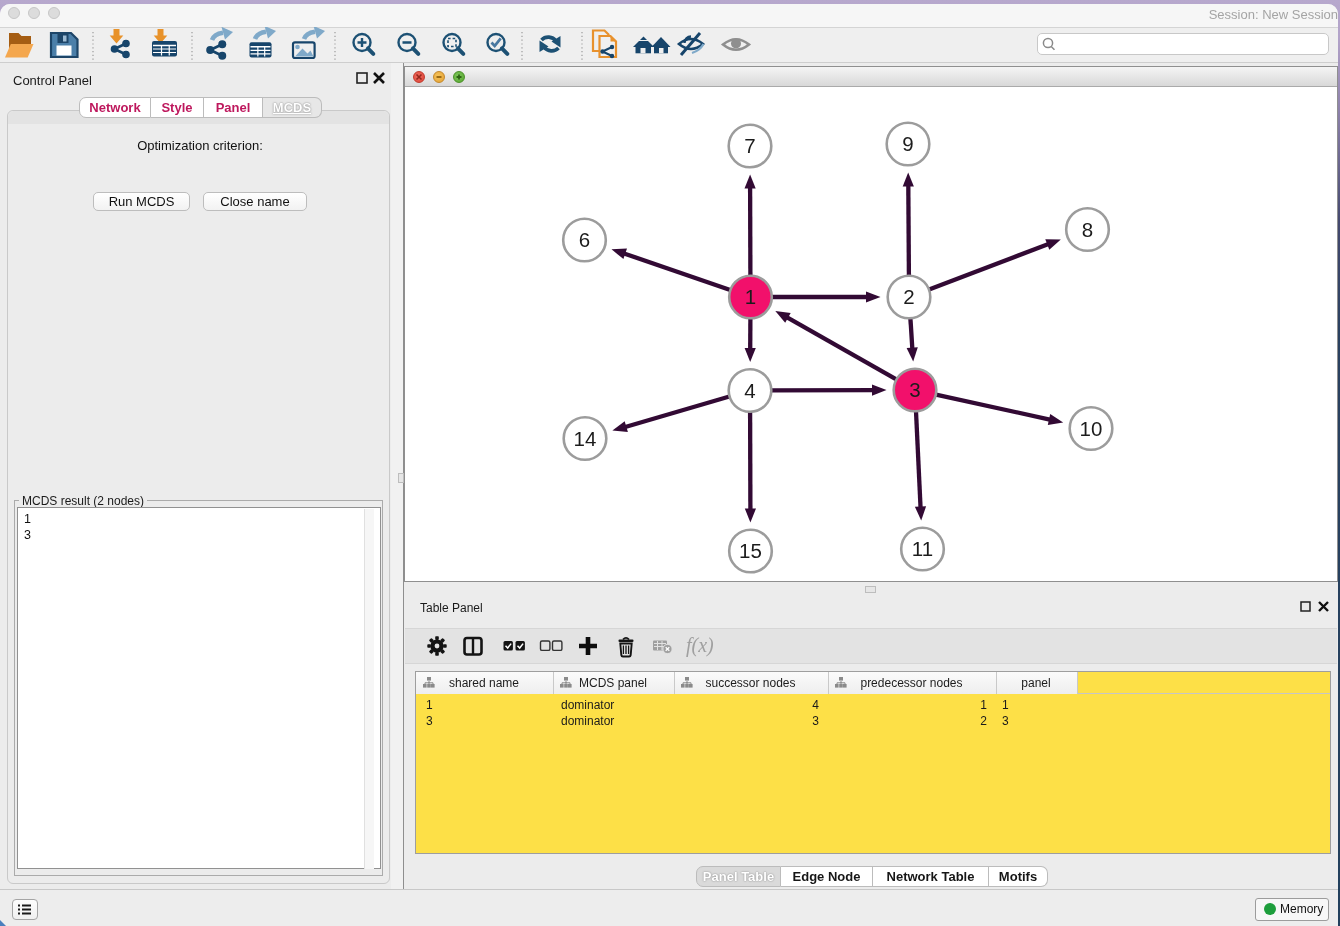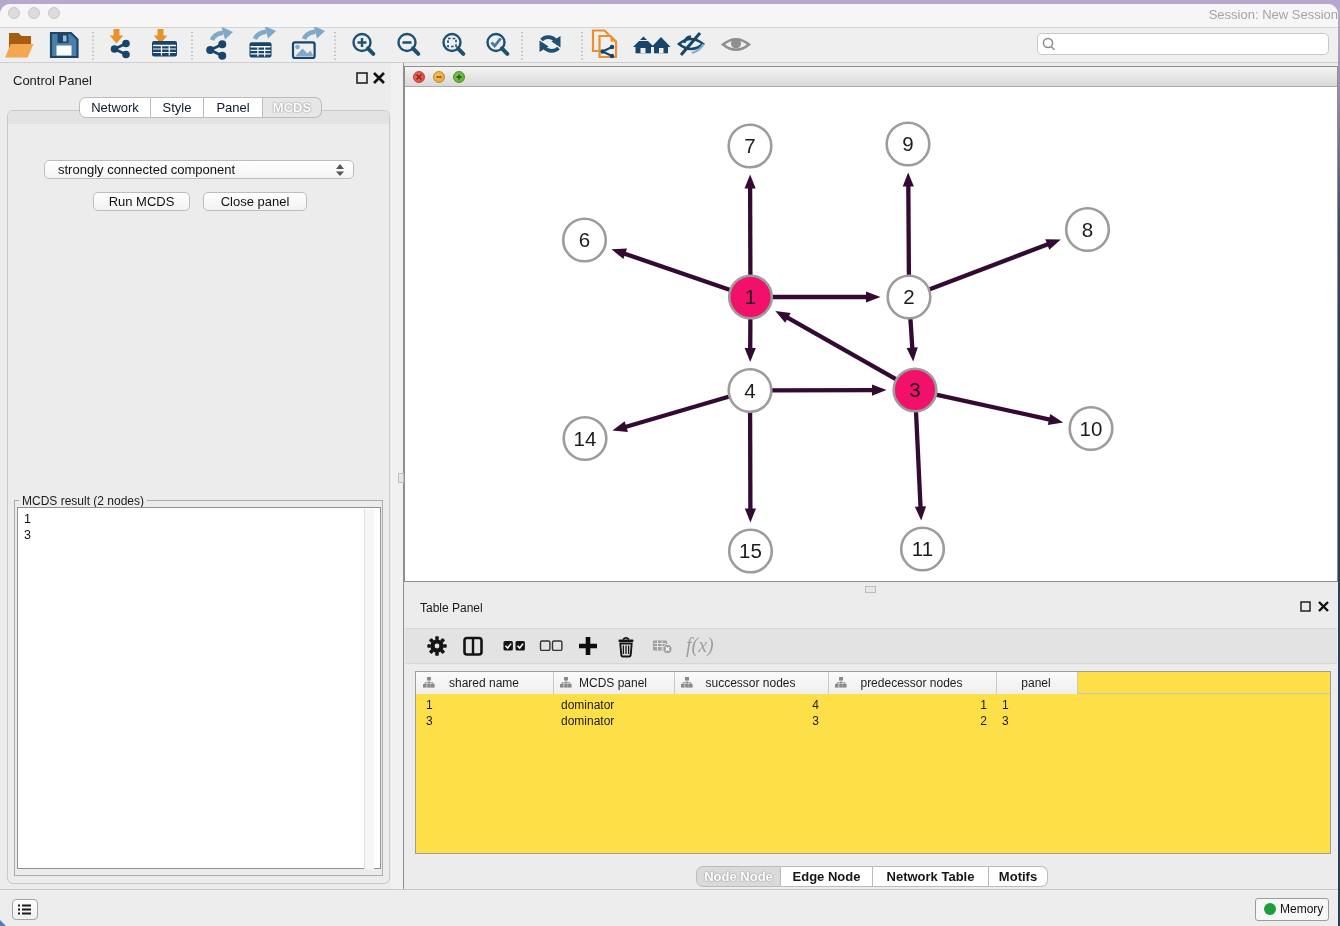--- a/index.html
+++ b/index.html
@@ -9,21 +9,21 @@
 #titlebar{position:absolute;left:0;top:0;width:1338px;height:24px;background:#f6f6f6;border-bottom:1px solid #d4d4d4}
 .tl{position:absolute;top:3px;width:12px;height:12px;border-radius:50%;background:#dcdcdc;border:1px solid #c6c6c6}
 #wtitle{position:absolute;top:3px;left:0;width:1338px;text-align:right;font-size:13px;color:#a4a4a4}
 #toolbar{position:absolute;left:0;top:24px;width:1338px;height:35px;background:#efefef;border-bottom:1px solid #cecece}
 #searchbox{position:absolute;left:1037px;top:29px;width:292px;height:22px;background:#fff;border:1px solid #c8c8c8;border-radius:5px}
 
 #cp{position:absolute;left:0;top:59px;width:391px;height:826px;background:#ececec}
 #cphead{position:absolute;left:13px;top:69px;font-size:13px;color:#1a1a1a}
 #cpbox{position:absolute;left:7px;top:106px;width:383px;height:774px;border:1px solid #c9c9c9;border-radius:6px;background:#ececec}
 #cpstrip{position:absolute;left:8px;top:107px;width:381px;height:13px;background:#e3e3e3;border-radius:6px 6px 0 0}
-.tab{position:absolute;top:93px;height:21px;line-height:20px;text-align:center;font-size:13px;font-weight:normal;color:#0f172a;background:#fff;border:1px solid #bcbcbc}
+.tab{position:absolute;top:93px;height:21px;line-height:20px;text-align:center;font-size:13px;font-weight:bold;color:#be185d;background:#fff;border:1px solid #bcbcbc}
 .btab{position:absolute;top:862px;height:21px;line-height:20px;text-align:center;font-size:13px;font-weight:bold;color:#161616;background:#fff;border:1px solid #bcbcbc}
 #optlab{position:absolute;left:0;top:134px;width:400px;text-align:center;font-size:13px;color:#111}
 #combo{position:absolute;left:44px;top:156px;width:310px;height:19px;background:linear-gradient(#ffffff,#f4f4f4);border:1px solid #bdbdbd;border-radius:5px;font-size:13px;line-height:17px;color:#111;padding-left:13px}
 .btn{position:absolute;top:188px;height:19px;background:linear-gradient(#ffffff,#f2f2f2);border:1px solid #bdbdbd;border-radius:5px;font-size:13px;line-height:17px;color:#111;text-align:center}
 #fieldset{position:absolute;left:14px;top:496px;width:369px;height:376px;border:1px solid #ababab}
 #legend{position:absolute;left:19px;top:490px;background:#ececec;font-size:12px;color:#1a1a1a;padding:0 3px}
 #resultbox{position:absolute;left:17px;top:503px;width:364px;height:362px;background:#fff;border:1px solid #919191}
 #resscroll{position:absolute;left:346px;top:1px;width:10px;height:360px;background:#f6f6f6;border-left:1px solid #e0e0e0}
 
 #vsplit{position:absolute;left:391px;top:59px;width:13px;height:826px;background:#f1f1f1;border-right:1px solid #8e8e8e}
@@ -154,29 +154,24 @@
 <div id="cpbox"></div>
     <div id="cpstrip"></div>
 <div id="cphead">Control Panel</div>
 <svg class="abs" style="left:355px;top:67px" width="36" height="16">
  <rect x="2" y="2" width="10" height="10" fill="none" stroke="#222" stroke-width="1.6"></rect>
  <path d="M19,2 L29,12 M29,2 L19,12" stroke="#111" stroke-width="2.6"></path>
 </svg>
 <div class="tab" style="left:79px;width:72px;border-radius:7px 0 0 7px;">Network</div>
     <div class="tab" style="left:151px;width:53px;border-left:none;">Style</div>
     <div class="tab" style="left:204px;width:59px;border-left:none;">Panel</div>
-    <div class="tab" style="left:263px;width:59px;border-radius:0 7px 7px 0;border-left:none;background:#e7e7e7;color:#ffffff;text-shadow:0 0 2px #8f8f8f,0 0 1px #a5a5a5;font-weight:bold;">MCDS</div>
-<div id="combo">strongly connected component
- <svg class="abs" style="right:7px;top:2px" width="12" height="15">
-        <polygon points="6,1 10,6 2,6" fill="#555"></polygon>
-        <polygon points="6,13 10,8.5 2,8.5" fill="#555"></polygon>
-      </svg>
-</div>
+    <div class="tab" style="left:263px;width:59px;border-radius:0 7px 7px 0;border-left:none;background:#e7e7e7;color:#ffffff;text-shadow:0 0 2px #8f8f8f,0 0 1px #a5a5a5;font-weight:bold;text-decoration:underline;">MCDS</div>
+<div id="optlab">Optimization criterion:</div>
 <div class="btn" style="left:93px;width:97px">Run MCDS</div>
-<div class="btn" style="left:203px;width:104px">Close panel</div>
+<div class="btn" style="left:203px;width:104px">Close name</div>
 <div id="fieldset"></div>
 <div id="legend">MCDS result (2 nodes)</div>
 <div id="resultbox">
  <div style="position:absolute;left:6px;top:3px;font-size:12.5px;line-height:16px;color:#111">1<br>3</div>
  <div id="resscroll"></div>
 </div>
 
  <div id="vsplit"></div>
     <div id="vhandle"></div>
 
@@ -349,21 +344,21 @@
       <path d="M219.4,48.5 v8.5 M222,48.5 v8.5 M224.6,48.5 v8.5" stroke="#141414" stroke-width="1.3"></path>
       <rect x="249" y="43.5" width="14" height="10" rx="1" fill="#9f9f9f"></rect>
       <line x1="250" y1="46.5" x2="262" y2="46.5" stroke="#e3e3e3" stroke-width="1"></line>
       <line x1="250" y1="49.5" x2="262" y2="49.5" stroke="#e3e3e3" stroke-width="1"></line>
       <line x1="253.5" y1="44" x2="253.5" y2="53" stroke="#e3e3e3" stroke-width="1"></line>
       <line x1="258" y1="44" x2="258" y2="53" stroke="#e3e3e3" stroke-width="1"></line>
       <circle cx="263.5" cy="52" r="4.6" fill="#9f9f9f" stroke="#e3e3e3" stroke-width="1"></circle>
       <path d="M261.7,50.2 l3.6,3.6 M265.3,50.2 l-3.6,3.6" stroke="#fff" stroke-width="1.3"></path>
       <text x="282" y="55" font-family="Liberation Serif,serif" font-style="italic" font-size="20" fill="#a0a0a0">f(x)</text>
     </svg>
-<div class="btab" style="left:696px;width:85px;border-radius:7px 0 0 7px;background:#dadada;color:#ffffff;text-shadow:0 0 2px #939393,0 0 1px #a8a8a8;">Node Node</div>
+<div class="btab" style="left:696px;width:85px;border-radius:7px 0 0 7px;background:#dadada;color:#ffffff;text-shadow:0 0 2px #939393,0 0 1px #a8a8a8;">Panel Table</div>
     <div class="btab" style="left:781px;width:92px;border-left:none;">Edge Node</div>
     <div class="btab" style="left:873px;width:116px;border-left:none;">Network Table</div>
     <div class="btab" style="left:989px;width:59px;border-radius:0 7px 7px 0;border-left:none;">Motifs</div>
 
 <div id="status">
  <div id="listbtn"></div>
  <svg class="abs" style="left:12px;top:9px" width="26" height="21">
   <g stroke="#1a1a1a" stroke-width="2">
           <line x1="10" y1="6.5" x2="19" y2="6.5"></line>
           <line x1="10" y1="10.5" x2="19" y2="10.5"></line>

